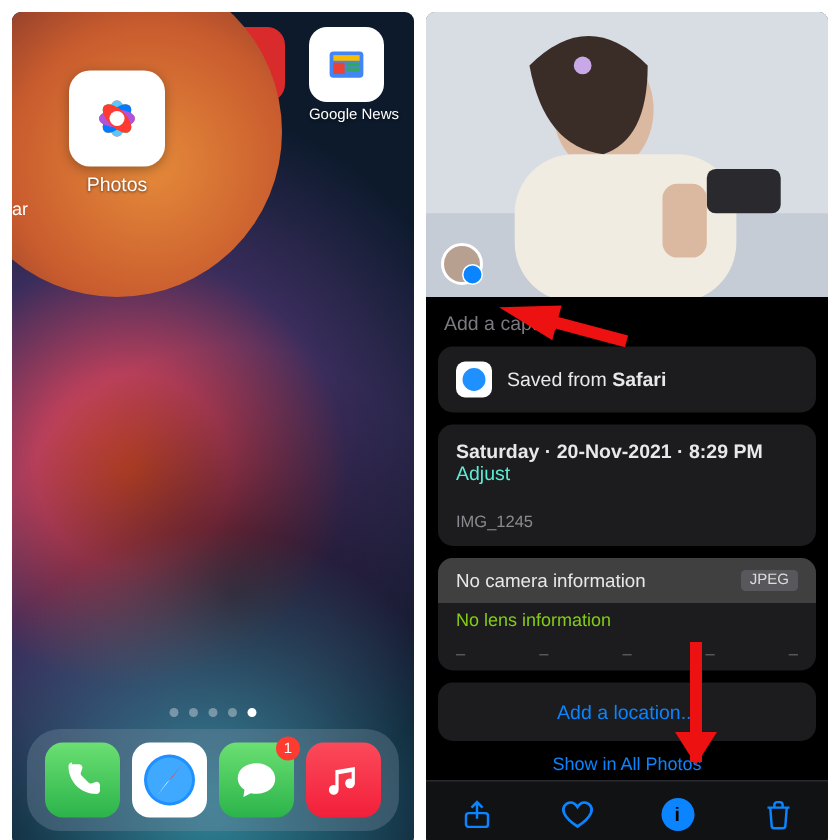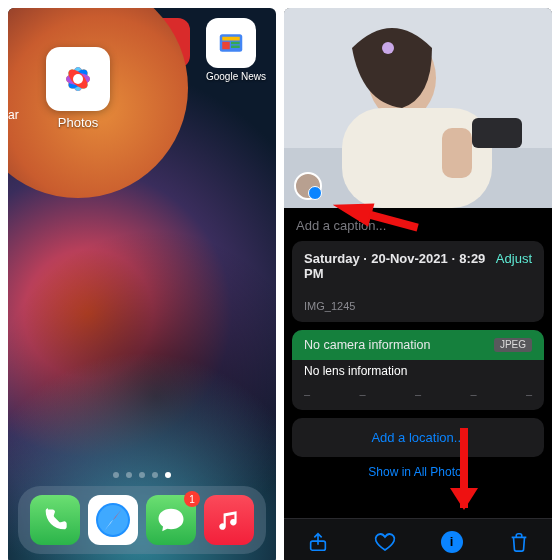--- a/index.html
+++ b/index.html
@@ -26,21 +26,21 @@
     background: radial-gradient(circle at 60% 60%, #e58a3a 0%, #c95c2e 50%, #8a3b2a 80%);
     display:flex; align-items:center; justify-content:center;
   }
   .app-icon {
     width:64px; height:64px; border-radius:14px; background:#fff;
     display:flex; align-items:center; justify-content:center;
     box-shadow:0 2px 8px rgba(0,0,0,.3);
   }
   .app-label { color:#fff; font-size:13px; text-align:center; margin-top:4px; text-shadow:0 1px 2px rgba(0,0,0,.6); }
   .photos-block { position:absolute; left:52px; top:60px; text-align:center; }
-  .partial-ar { position:absolute; left:0; top:100px; color:#fff; font-size:12px; }
+  .partial-ar { position:absolute; left:0; top:124px; color:#fff; font-size:12px; }
   .top-apps { position:absolute; top:10px; right:10px; display:flex; gap:16px; }
   .top-apps .slot { text-align:center; }
   .small-icon { width:50px; height:50px; border-radius:12px; display:flex; align-items:center; justify-content:center; }
   .small-icon.dark { background:#1b1b1d; }
   .small-icon.red { background:#d92b2b; color:#fff; font-weight:700; font-size:26px; }
   .small-icon.white { background:#fff; }
   .small-label { color:#fff; font-size:10px; margin-top:3px; text-shadow:0 1px 2px rgba(0,0,0,.6); }
   .page-dots { position:absolute; bottom:86px; left:0; right:0; display:flex; justify-content:center; gap:7px; }
   .dot { width:6px; height:6px; border-radius:50%; background:rgba(255,255,255,.35); }
   .dot.active { background:#fff; }
@@ -64,28 +64,28 @@
     position:absolute; width:0; height:0;
   }
   .arrow.a1 { left:48px; top:190px; border-right:40px solid #e11; border-top:12px solid transparent; border-bottom:12px solid transparent; transform:rotate(15deg); }
   .arrow.a1::after { content:""; position:absolute; left:38px; top:-4px; width:50px; height:8px; background:#e11; }
   .arrow.a2 { position:absolute; left:176px; top:420px; width:8px; height:80px; background:#e11; }
   .arrow.a2::before { content:""; position:absolute; left:-10px; bottom:-2px; border-left:14px solid transparent; border-right:14px solid transparent; border-top:22px solid #e11; }
   .caption { color:#7a7a80; font-size:13px; padding:10px 12px 8px; }
   .saved-card { margin:0 8px 8px; background:#1c1c1e; border-radius:10px; padding:10px 12px; display:flex; align-items:center; gap:10px; font-size:13px; }
   .saved-card .saf { width:24px; height:24px; border-radius:6px; background:#fff; display:flex; align-items:center; justify-content:center; }
   .meta-card { margin:0 8px 8px; background:#1c1c1e; border-radius:10px; padding:10px 12px; font-size:12px; }
-  .meta-row1 { display:flex; justify-content:space-between; align-items:baseline; }
+  .meta-row1 { display:flex; justify-content:space-between; align-items:baseline;flex-direction:column; }
   .meta-date { font-weight:600; font-size:13px; }
   .adjust { color:#5eead4; font-size:13px; }
   .filename { color:#8a8a90; font-size:11px; margin-top:19px; }
   .cam-card { margin:0 8px 8px; background:#1c1c1e; border-radius:10px; overflow:hidden; font-size:12px; }
-  .cam-head { background:#15803d; padding:8px 12px; display:flex; justify-content:space-between; font-size:12.5px; }
+  .cam-head { background:#404040; padding:8px 12px; display:flex; justify-content:space-between; font-size:12.5px; }
   .jpeg-tag { background:#58585c; color:#ddd; font-size:10px; padding:1px 6px; border-radius:3px; }
-  .cam-body { padding:4px 12px; color:#ffffff; }
+  .cam-body { padding:4px 12px; color:#84cc16; }
   .cam-dashes { display:flex; justify-content:space-between; padding:6px 12px 10px; color:#6a6a70; font-size:11px; }
   .add-loc { margin:0 8px 6px; background:#1c1c1e; border-radius:10px; padding:12px; text-align:center; color:#0a84ff; font-size:13px; }
   .show-all { text-align:center; color:#0a84ff; font-size:12px; padding:2px 0 4px; }
   .toolbar { margin-top:auto; height:46px; background:#111214; border-top:1px solid #2a2a2e; display:flex; align-items:center; justify-content:space-around; }
   .tb-icon { width:30px; height:30px; display:flex; align-items:center; justify-content:center; color:#0a84ff; }
   .info-dot { width:22px; height:22px; border-radius:50%; background:#0a84ff; color:#000; display:flex; align-items:center; justify-content:center; font-weight:700; font-size:13px; }
   svg { display:block; }
 </style>
 </head>
 <body>
@@ -193,20 +193,30 @@
       <rect x="190" y="110" width="50" height="30" rx="6" fill="#2a2a2e"></rect>
       <rect x="160" y="120" width="30" height="50" rx="10" fill="#dbb9a0"></rect>
     </svg>
     <div class="face-badge"></div>
   </div>
 
   <div class="arrow a1"></div>
 
   <div class="caption">Add a caption...</div>
 
+  <div class="saved-card">
+    <div class="saf">
+      <svg width="18" height="18" viewBox="0 0 40 40">
+          <circle cx="20" cy="20" r="17" fill="#1e90ff"></circle>
+          <polygon points="28,10 20,20 12,30" fill="#fff"></polygon>
+          <polygon points="28,10 20,20" fill="#ff3b30"></polygon>
+        </svg>
+    </div>
+    <span><span>Saved from </span><b>Safari</b></span>
+  </div>
 
   <div class="meta-card">
     <div class="meta-row1">
       <span class="meta-date">Saturday · 20-Nov-2021 · 8:29 PM</span>
       <span class="adjust">Adjust</span>
     </div>
     <div class="filename">IMG_1245</div>
   </div>
 
   <div class="cam-card">

